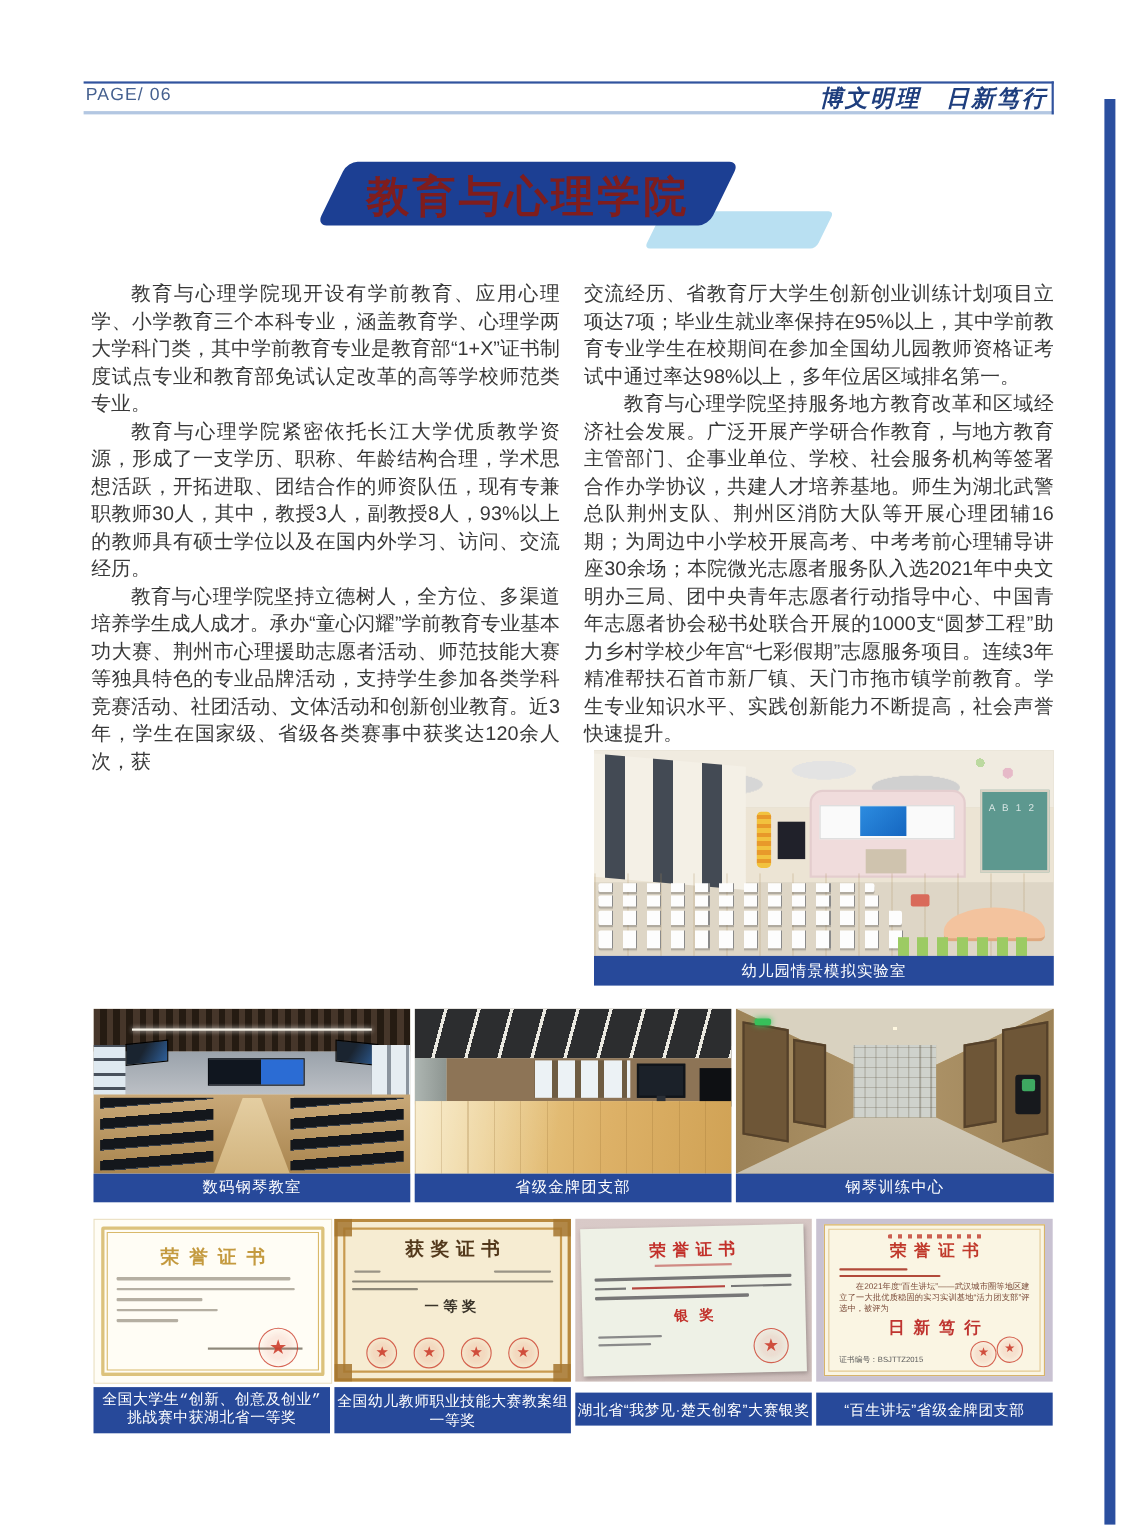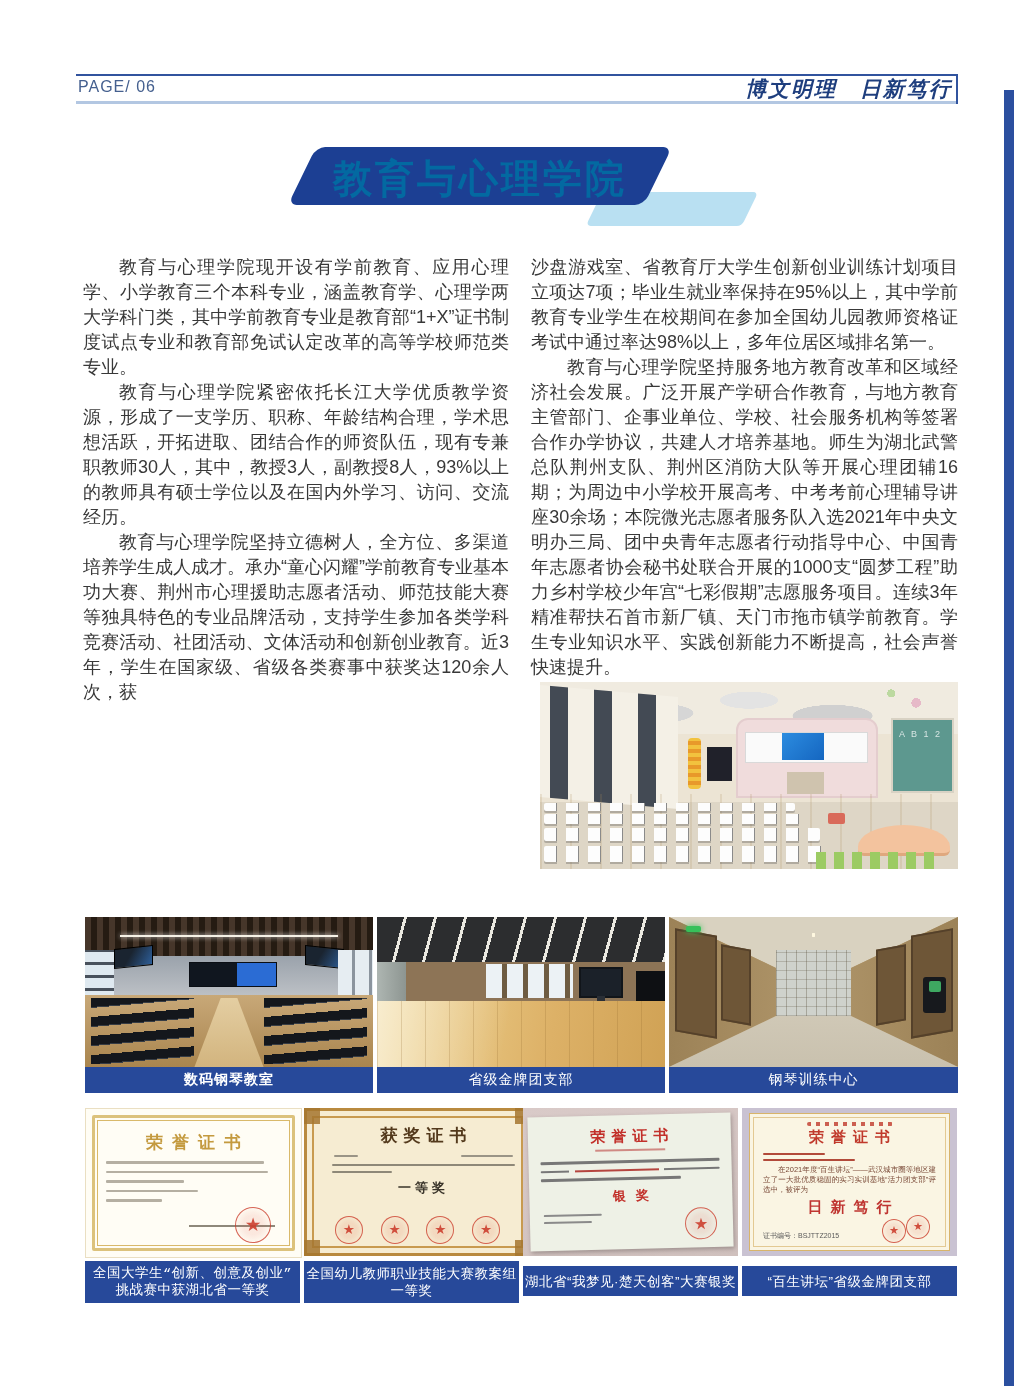--- a/index.html
+++ b/index.html
@@ -18,21 +18,21 @@
 
   
   .edge-bar{left:1004px;top:90px;width:10px;height:1296px;background:#2b4f9f;}
 
   
   .banner-accent{left:594px;top:192px;width:156px;height:34px;background:#b9e0f2;
                  transform:skewX(-26deg);border-radius:5px;z-index:1;}
   .banner-plate{left:302px;top:147px;width:356px;height:58px;background:#1c3f93;
                 transform:skewX(-26deg);border-radius:9px;z-index:2;}
   .banner-title{left:312px;top:152px;width:336px;text-align:center;z-index:3;
-                font-size:39px;font-weight:bold;color:#0369a1;letter-spacing:3px;}
+                font-size:39px;font-weight:bold;color:#7f1d1d;letter-spacing:3px;}
 
   
   .col{position:absolute;top:255px;font-size:18px;line-height:25px;color:#383838;
        text-align:justify;text-justify:inter-ideograph;}
   .col.left{left:83px;width:426px;}
   .col.right{left:531px;width:427px;}
   .para{margin:0;}
   .para.indent{text-indent:2em;}
 
   
@@ -160,21 +160,21 @@
 
   .cert1{left:85px;background:#fffdf5;border:1px solid #eadfc2;}
   .cert1 .frame{position:absolute;inset:6px;border:3px solid #dcc27c;
     box-shadow:inset 0 0 0 2px #fffdf5,inset 0 0 0 3px #d9b96a;border-radius:2px;}
   .cert1 .title{margin-top:22px;font-size:17px;letter-spacing:9px;color:#c49a3f;text-indent:9px;}
   .cert1 .tline{height:2.5px;background:#b5afa2;margin:7px 0 0 20px;}
   .cert1 .seal{position:absolute;right:30px;bottom:14px;width:34px;height:34px;font-size:30px;}
   .cert1 .sig{position:absolute;right:26px;bottom:30px;width:86px;height:2px;background:#8e887a;}
 
   .cert2{left:304px;background:#f6ecd2;
-    box-shadow:inset 0 0 0 3px #b98a3f,inset 0 0 0 8px #f6ecd2,inset 0 0 0 10px #c89a4f;padding-left:12px;}
+    box-shadow:inset 0 0 0 3px #b98a3f,inset 0 0 0 8px #f6ecd2,inset 0 0 0 10px #c89a4f;}
   .cert2 .corner{position:absolute;width:16px;height:16px;background:#a5762f;opacity:.85;}
   .cert2 .c-tl{left:0;top:0;} .cert2 .c-tr{right:0;top:0;}
   .cert2 .c-bl{left:0;bottom:0;} .cert2 .c-br{right:0;bottom:0;}
   .cert2 .title{margin-top:16px;font-size:17px;letter-spacing:6px;color:#53391c;text-indent:6px;}
   .cert2 .meta{display:flex;justify-content:space-between;margin:8px 18px 0 18px;}
   .cert2 .meta .tline{height:2px;background:#9a9486;}
   .cert2 .m1{width:24px;} .cert2 .m2{width:52px;}
   .cert2 .tline.b1{height:2px;background:#8e8878;margin:7px 16px 0 16px;}
   .cert2 .tline.b2{height:2px;background:#8e8878;margin:5px 0 0 16px;width:60px;}
   .cert2 .award{display:block;text-align:center;margin-top:6px;font-size:13px;font-weight:bold;
@@ -236,21 +236,21 @@
   <div class="abs banner-accent"></div>
   <div class="abs banner-plate"></div>
   <div class="abs banner-title">教育与心理学院</div>
 
   <div class="col left">
     <p class="para indent">教育与心理学院现开设有学前教育、应用心理学、小学教育三个本科专业，涵盖教育学、心理学两大学科门类，其中学前教育专业是教育部“1+X”证书制度试点专业和教育部免试认定改革的高等学校师范类专业。</p>
     <p class="para indent">教育与心理学院紧密依托长江大学优质教学资源，形成了一支学历、职称、年龄结构合理，学术思想活跃，开拓进取、团结合作的师资队伍，现有专兼职教师30人，其中，教授3人，副教授8人，93%以上的教师具有硕士学位以及在国内外学习、访问、交流经历。</p>
     <p class="para indent">教育与心理学院坚持立德树人，全方位、多渠道培养学生成人成才。承办“童心闪耀”学前教育专业基本功大赛、荆州市心理援助志愿者活动、师范技能大赛等独具特色的专业品牌活动，支持学生参加各类学科竞赛活动、社团活动、文体活动和创新创业教育。近3年，学生在国家级、省级各类赛事中获奖达120余人次，获</p>
   </div>
   <div class="col right">
-    <p class="para">沙盘游戏室、省教育厅大学生创新创业训练计划项目立项达7项；毕业生就业率保持在95%以上，其中学前教育专业学生在校期间在参加全国幼儿园教师资格证考试中通过率达98%以上，多年位居区域排名第一。</p>
+    <p class="para">交流经历、省教育厅大学生创新创业训练计划项目立项达7项；毕业生就业率保持在95%以上，其中学前教育专业学生在校期间在参加全国幼儿园教师资格证考试中通过率达98%以上，多年位居区域排名第一。</p>
     <p class="para indent">教育与心理学院坚持服务地方教育改革和区域经济社会发展。广泛开展产学研合作教育，与地方教育主管部门、企事业单位、学校、社会服务机构等签署合作办学协议，共建人才培养基地。师生为湖北武警总队荆州支队、荆州区消防大队等开展心理团辅16期；为周边中小学校开展高考、中考考前心理辅导讲座30余场；本院微光志愿者服务队入选2021年中央文明办三局、团中央青年志愿者行动指导中心、中国青年志愿者协会秘书处联合开展的1000支“圆梦工程”助力乡村学校少年宫“七彩假期”志愿服务项目。连续3年精准帮扶石首市新厂镇、天门市拖市镇学前教育。学生专业知识水平、实践创新能力不断提高，社会声誉快速提升。</p>
   </div>
 
   <div class="photo" style="left:540px;top:682px;width:418px;height:187px;">
     <div class="abs k-ceiling"></div>
     <div class="abs k-wall"></div>
     <div class="abs k-windows"></div>
     <div class="abs k-giraffe"></div>
     <div class="abs k-piano"></div>
     <div class="abs k-board"></div>
@@ -260,36 +260,39 @@
     <div class="abs k-chalk"></div>
     <div class="abs k-floor"></div>
     <div class="k-row k-r1"></div>
     <div class="k-row k-r2"></div>
     <div class="k-row k-r3"></div>
     <div class="k-row k-r4"></div>
     <div class="abs k-stool"></div>
     <div class="abs k-table"></div>
     <div class="abs k-gchairs"></div>
   </div>
+  <figcaption class="capbar" style="left:540px;top:869px;width:418px;height:27px;">
+    <span>幼儿园情景模拟实验室</span>
+  </figcaption>
 
   <div class="photo" style="left:85px;top:917px;width:288px;height:150px;">
     <div class="abs p-ceiling"></div>
     <div class="abs p-light"></div>
     <div class="abs p-wall"></div>
     <div class="abs p-board"></div>
     <div class="p-mon p-monL"></div>
     <div class="p-mon p-monR"></div>
     <div class="abs p-winL"></div>
     <div class="abs p-winR"></div>
     <div class="abs p-floor"></div>
     <div class="abs p-aisle"></div>
     <div class="p-pianos p-pl"></div>
     <div class="p-pianos p-pr"></div>
   </div>
-  <figcaption class="capbar" style="left:85px;top:1067px;width:288px;height:26px;font-weight:bold;">
+  <figcaption class="capbar" style="left:85px;top:1067px;width:288px;height:26px;">
     <span>数码钢琴教室</span>
   </figcaption>
 
   <div class="photo" style="left:377px;top:917px;width:288px;height:150px;">
     <div class="abs d-ceiling"></div>
     <div class="abs d-mirror"></div>
     <div class="abs d-wall"></div>
     <div class="abs d-windows"></div>
     <div class="abs d-tv"></div>
     <div class="abs d-piano"></div>

